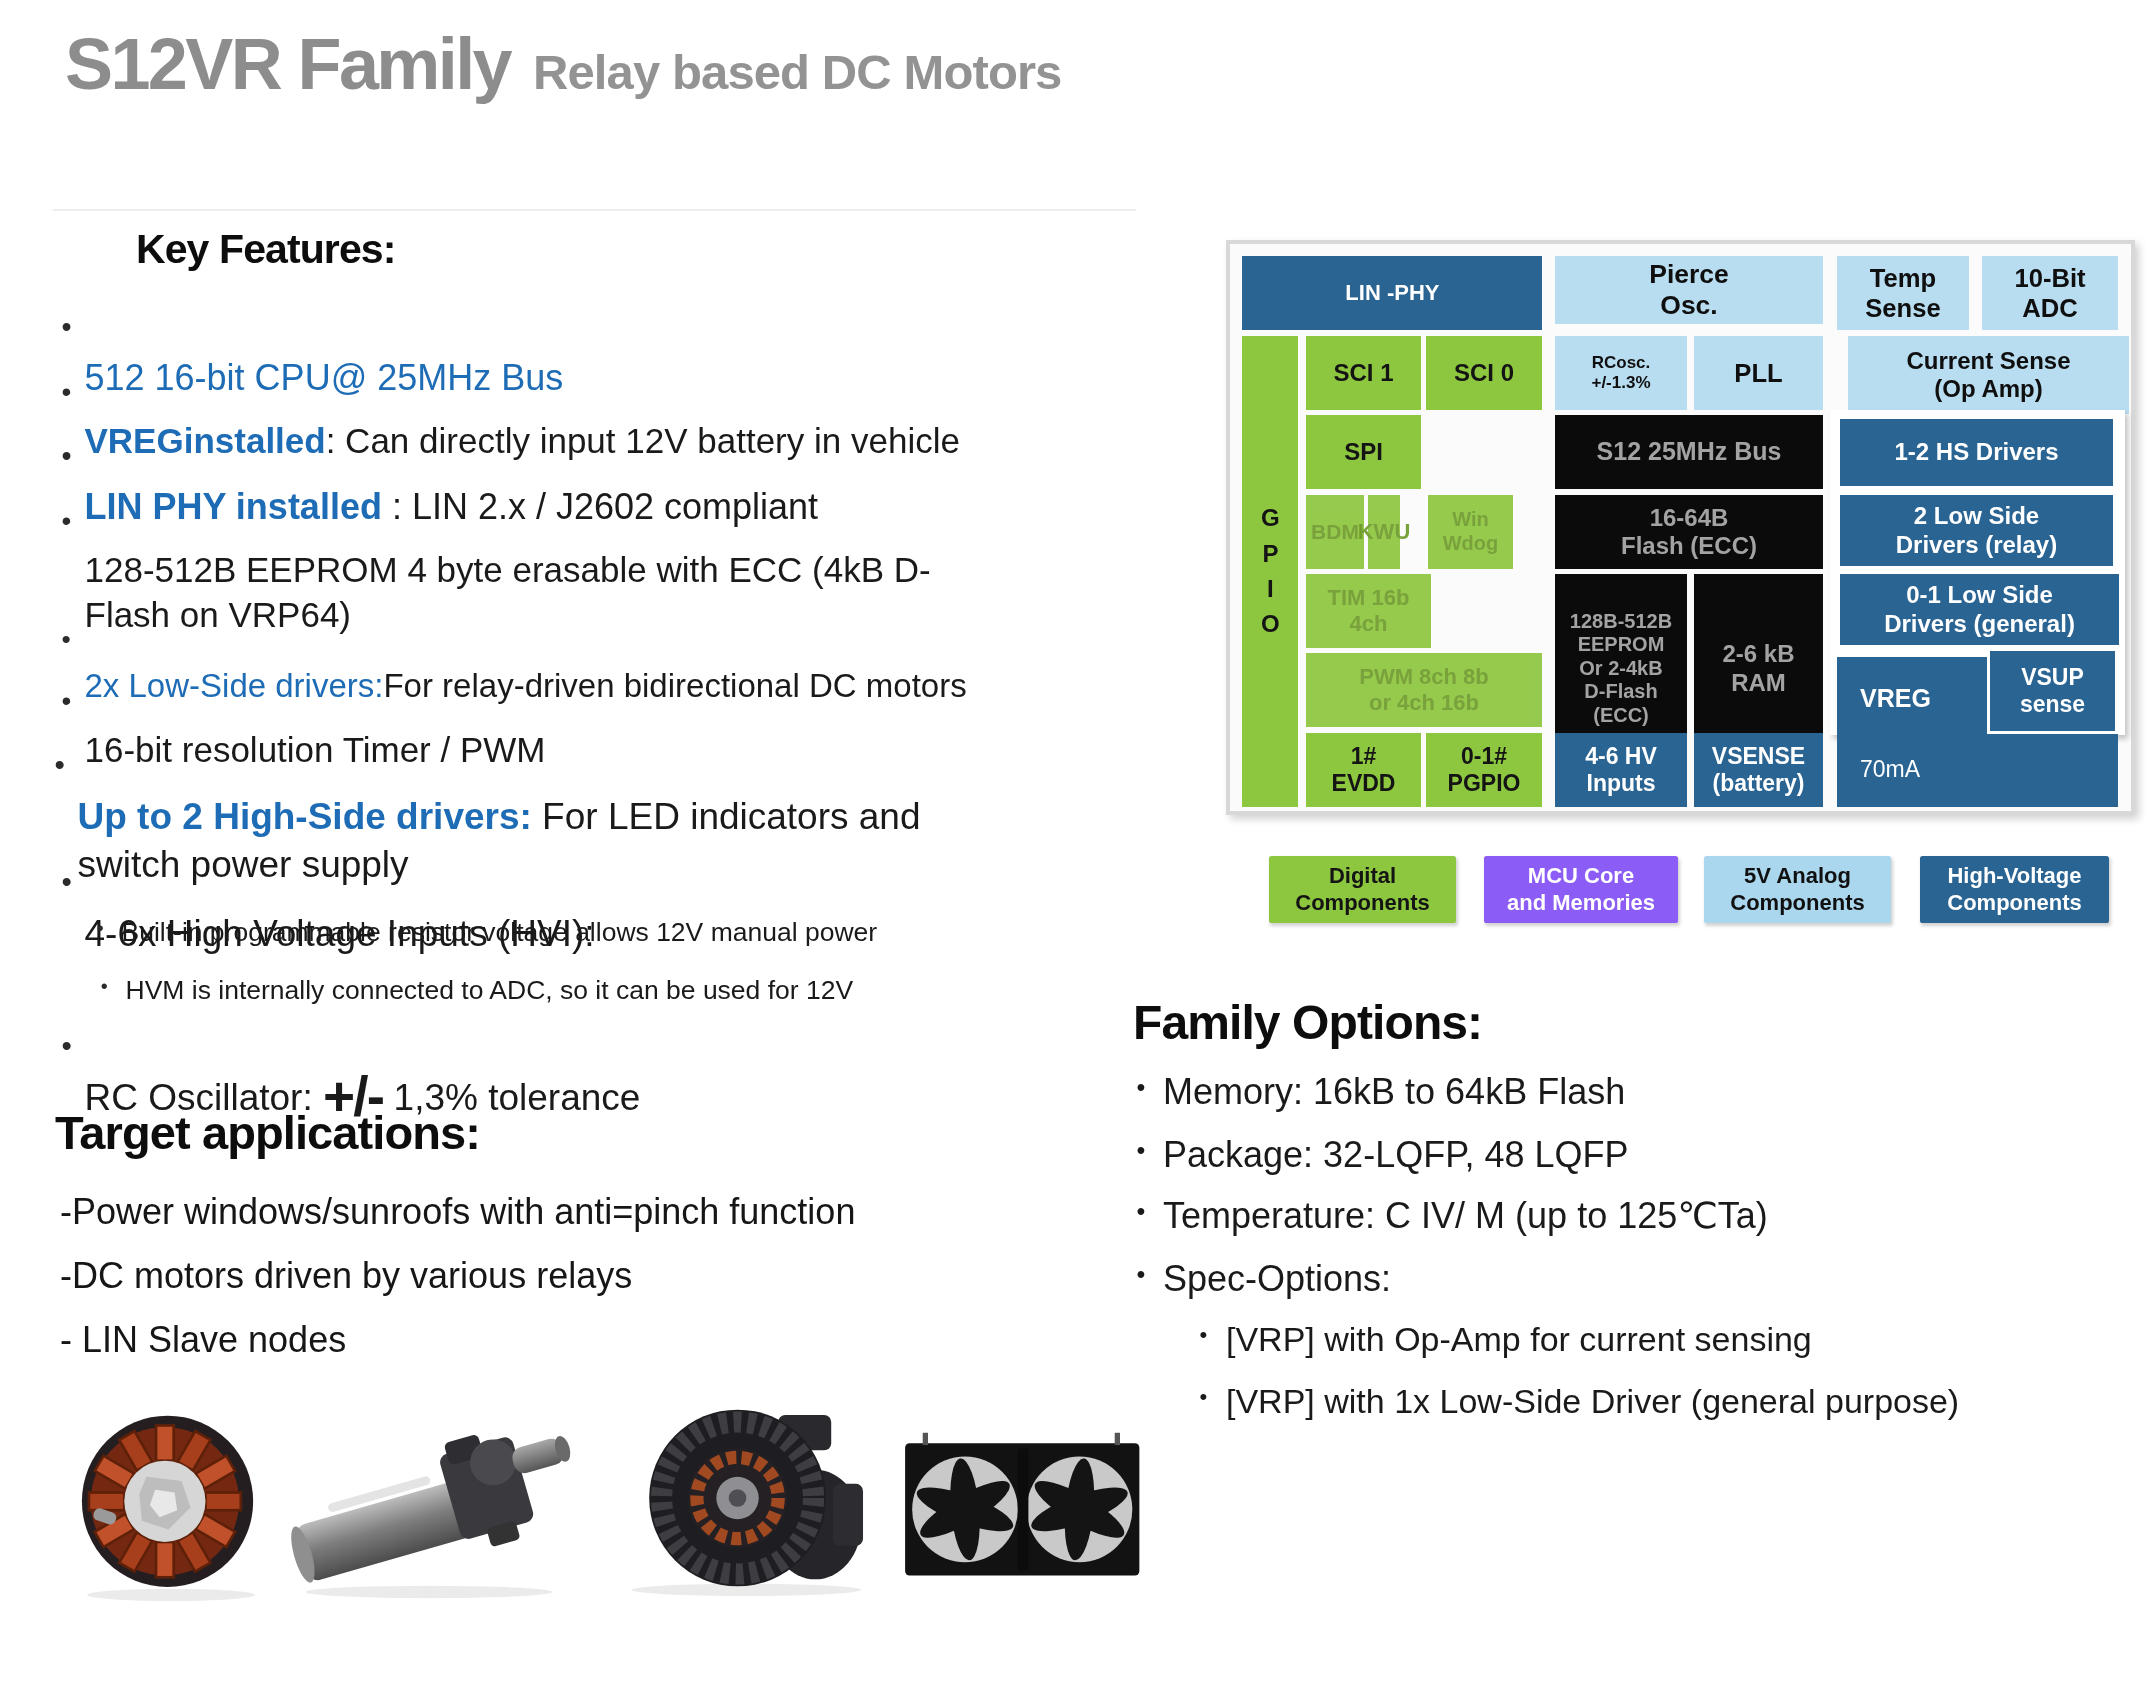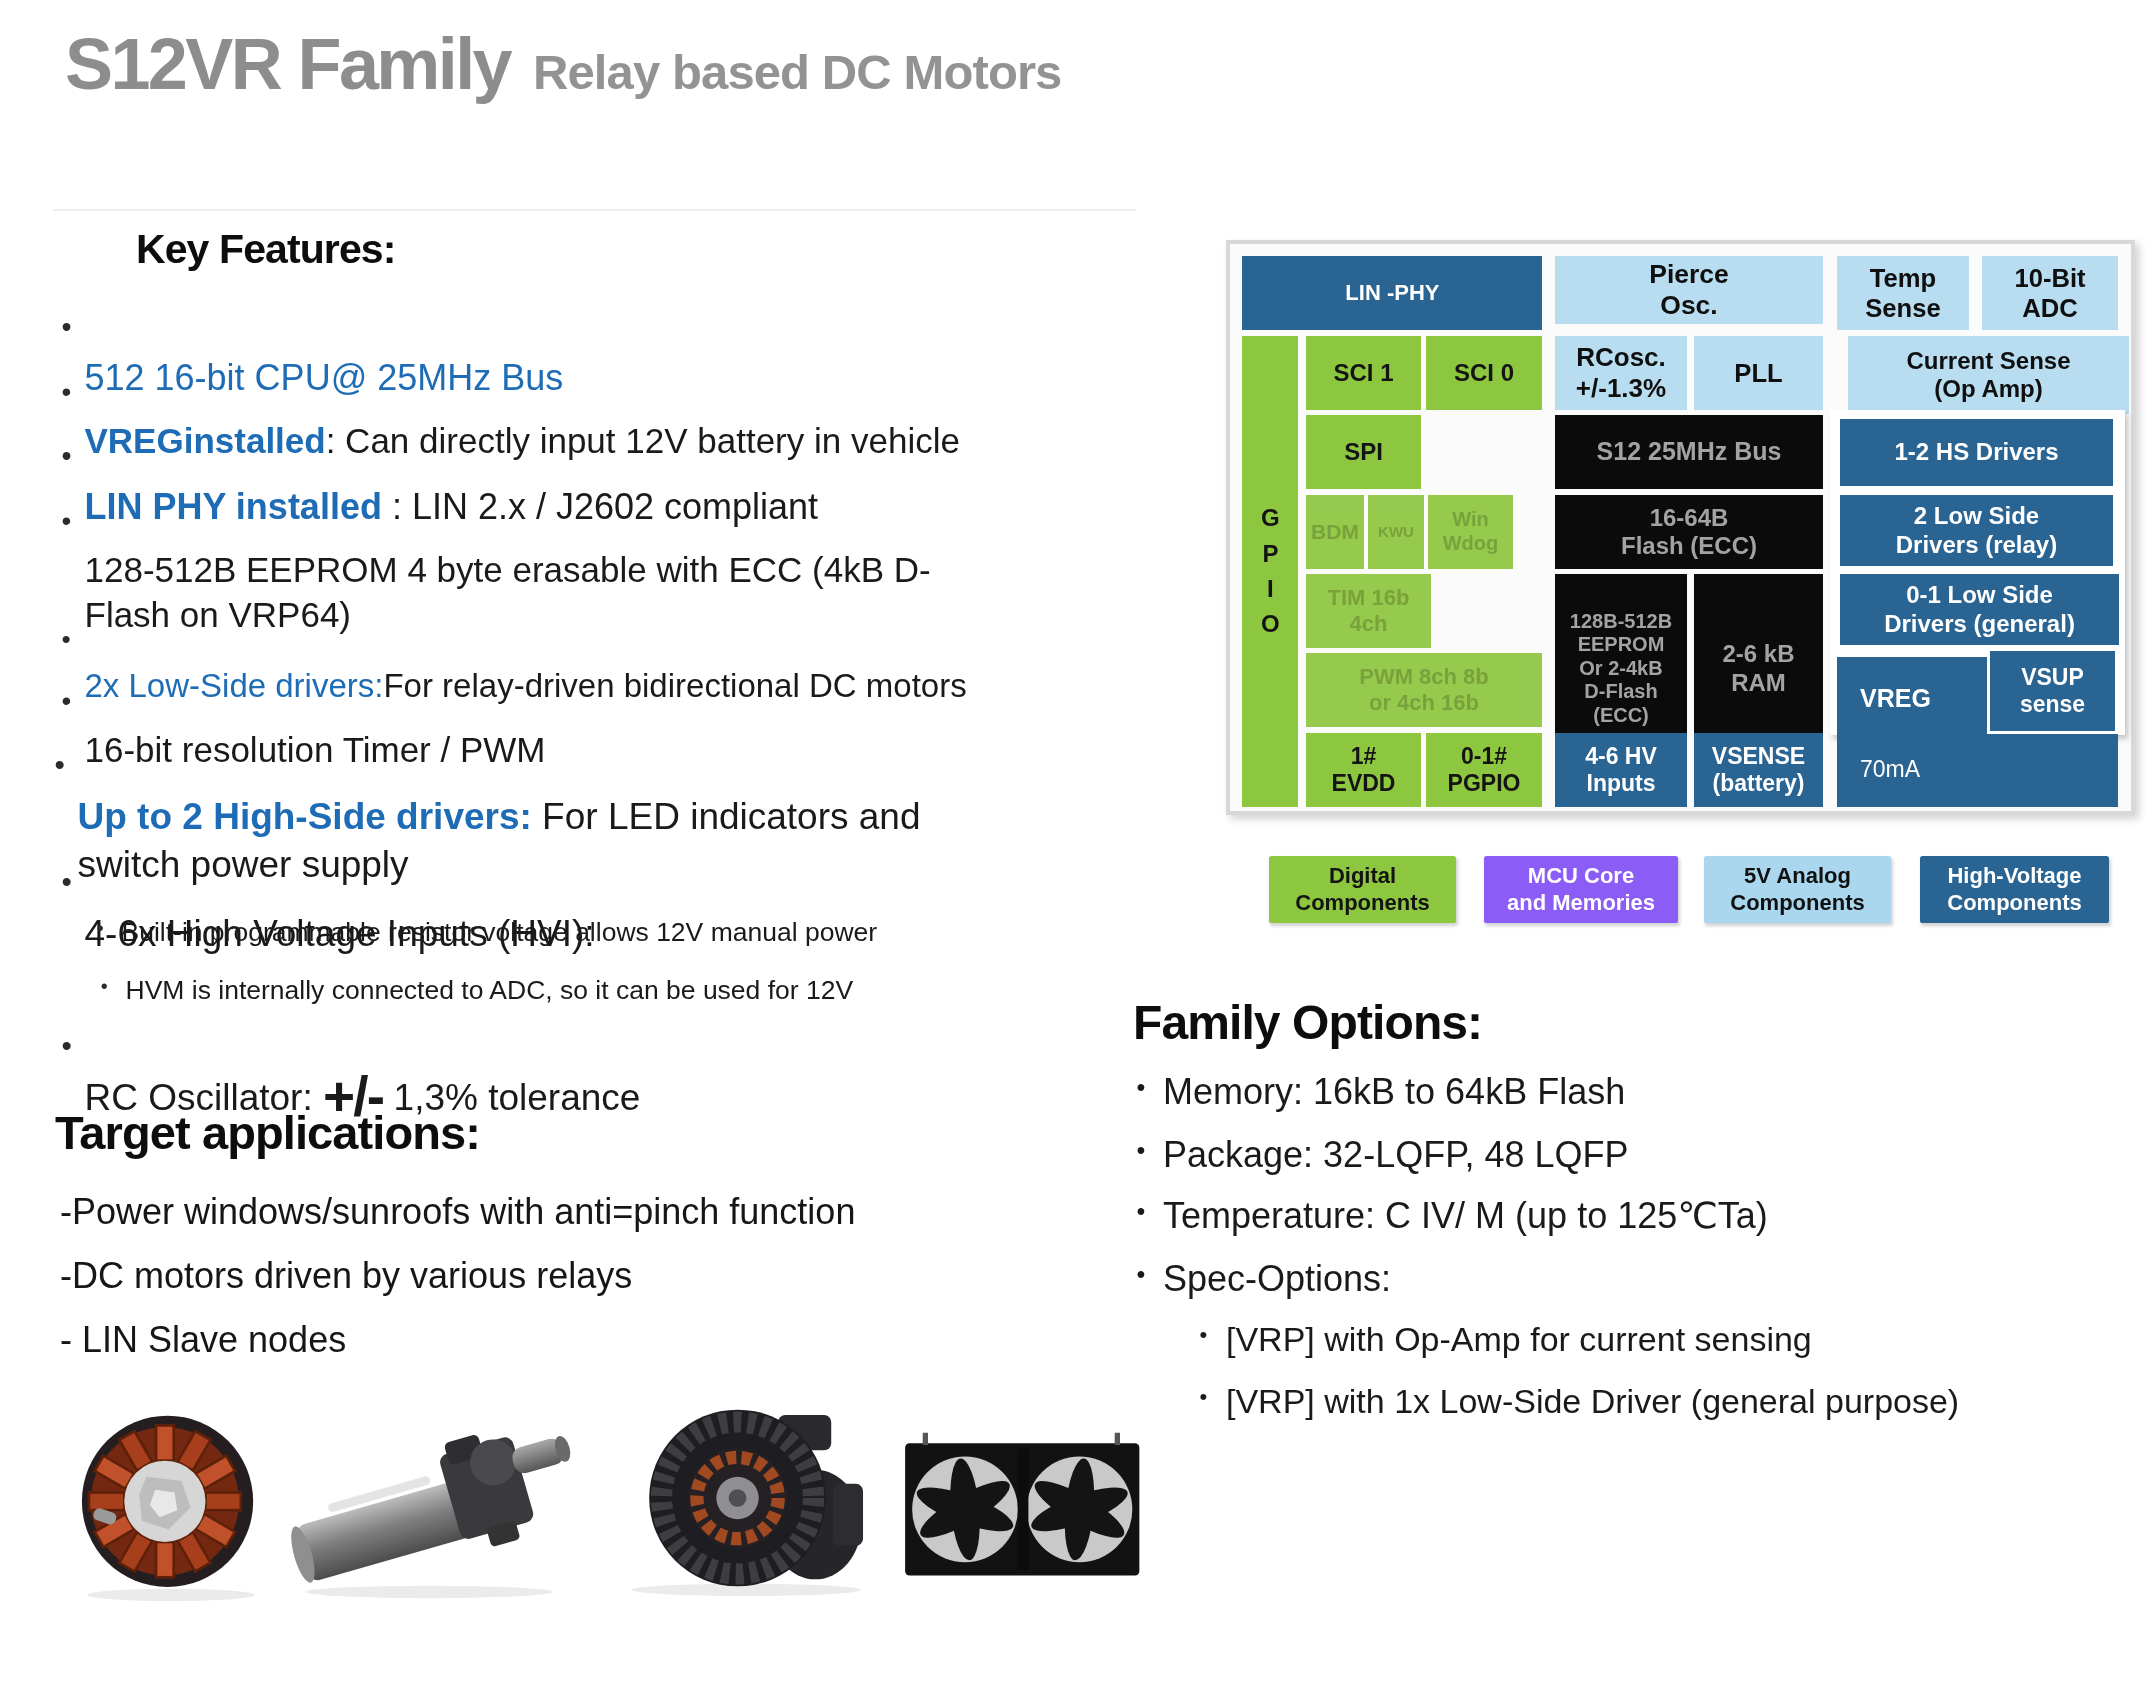--- a/index.html
+++ b/index.html
@@ -221,34 +221,34 @@
 
     <div class="blk green" id="gpio-bar" style="left:12.4px;top:92px;width:56px;height:471px;">
       <span>G</span>
       <span>P</span>
       <span>I</span>
       <span>O</span>
     </div>
 
     <div class="blk green" style="left:76px;top:92px;width:115px;height:74px;font-size:24px;">SCI 1</div>
     <div class="blk green" style="left:196px;top:92px;width:116px;height:74px;font-size:24px;">SCI 0</div>
-    <div class="blk lblue" style="left:325px;top:92px;width:132px;height:74px;font-size:26px;">RCosc.
+    <div class="blk lblue" style="left:325px;top:92px;width:132px;height:74px;font-size:17px;">RCosc.
 +/-1.3%</div>
     <div class="blk lblue" style="left:464px;top:92px;width:129px;height:74px;font-size:25.6px;">PLL</div>
     <div class="blk lblue" style="left:607px;top:92px;width:281px;height:78px;font-size:24px;margin-left:11px;">Current Sense
 (Op Amp)</div>
 
     <div class="panel" style="left:600px;top:166px;width:295px;height:325px;"></div>
 
     <div class="blk green" style="left:76px;top:171px;width:115px;height:74px;font-size:24px;">SPI</div>
     <div class="blk blackblk" style="left:325px;top:171px;width:268px;height:74px;font-size:25px;">S12 25MHz Bus</div>
     <div class="blk dblue" style="left:610px;top:175px;width:273px;height:67px;font-size:24px;">1-2 HS Drivers</div>
 
     <div class="blk green olive" style="left:76px;top:251px;width:58px;height:74px;font-size:21px;">BDM</div>
-    <div class="blk green olive" style="left:138px;top:251px;width:56px;height:74px;font-size:15px;">KWU</div>
+    <div class="blk green olive" style="left:138px;top:251px;width:32px;height:74px;font-size:22px;">KWU</div>
     <div class="blk green olive" style="left:198px;top:251px;width:85px;height:74px;font-size:20px;">Win
 Wdog</div>
     <div class="blk blackblk" style="left:325px;top:251px;width:268px;height:74px;font-size:24px;">16-64B
 Flash (ECC)</div>
     <div class="blk dblue" style="left:610px;top:251px;width:273px;height:71px;font-size:24px;">2 Low Side
 Drivers (relay)</div>
 
     <div class="blk green olive" style="left:76px;top:330px;width:125px;height:74px;font-size:22px;">TIM 16b
 4ch</div>
     <div class="blk blackblk" style="left:325px;top:330px;width:132px;height:189px;font-size:20px;">128B-512B

